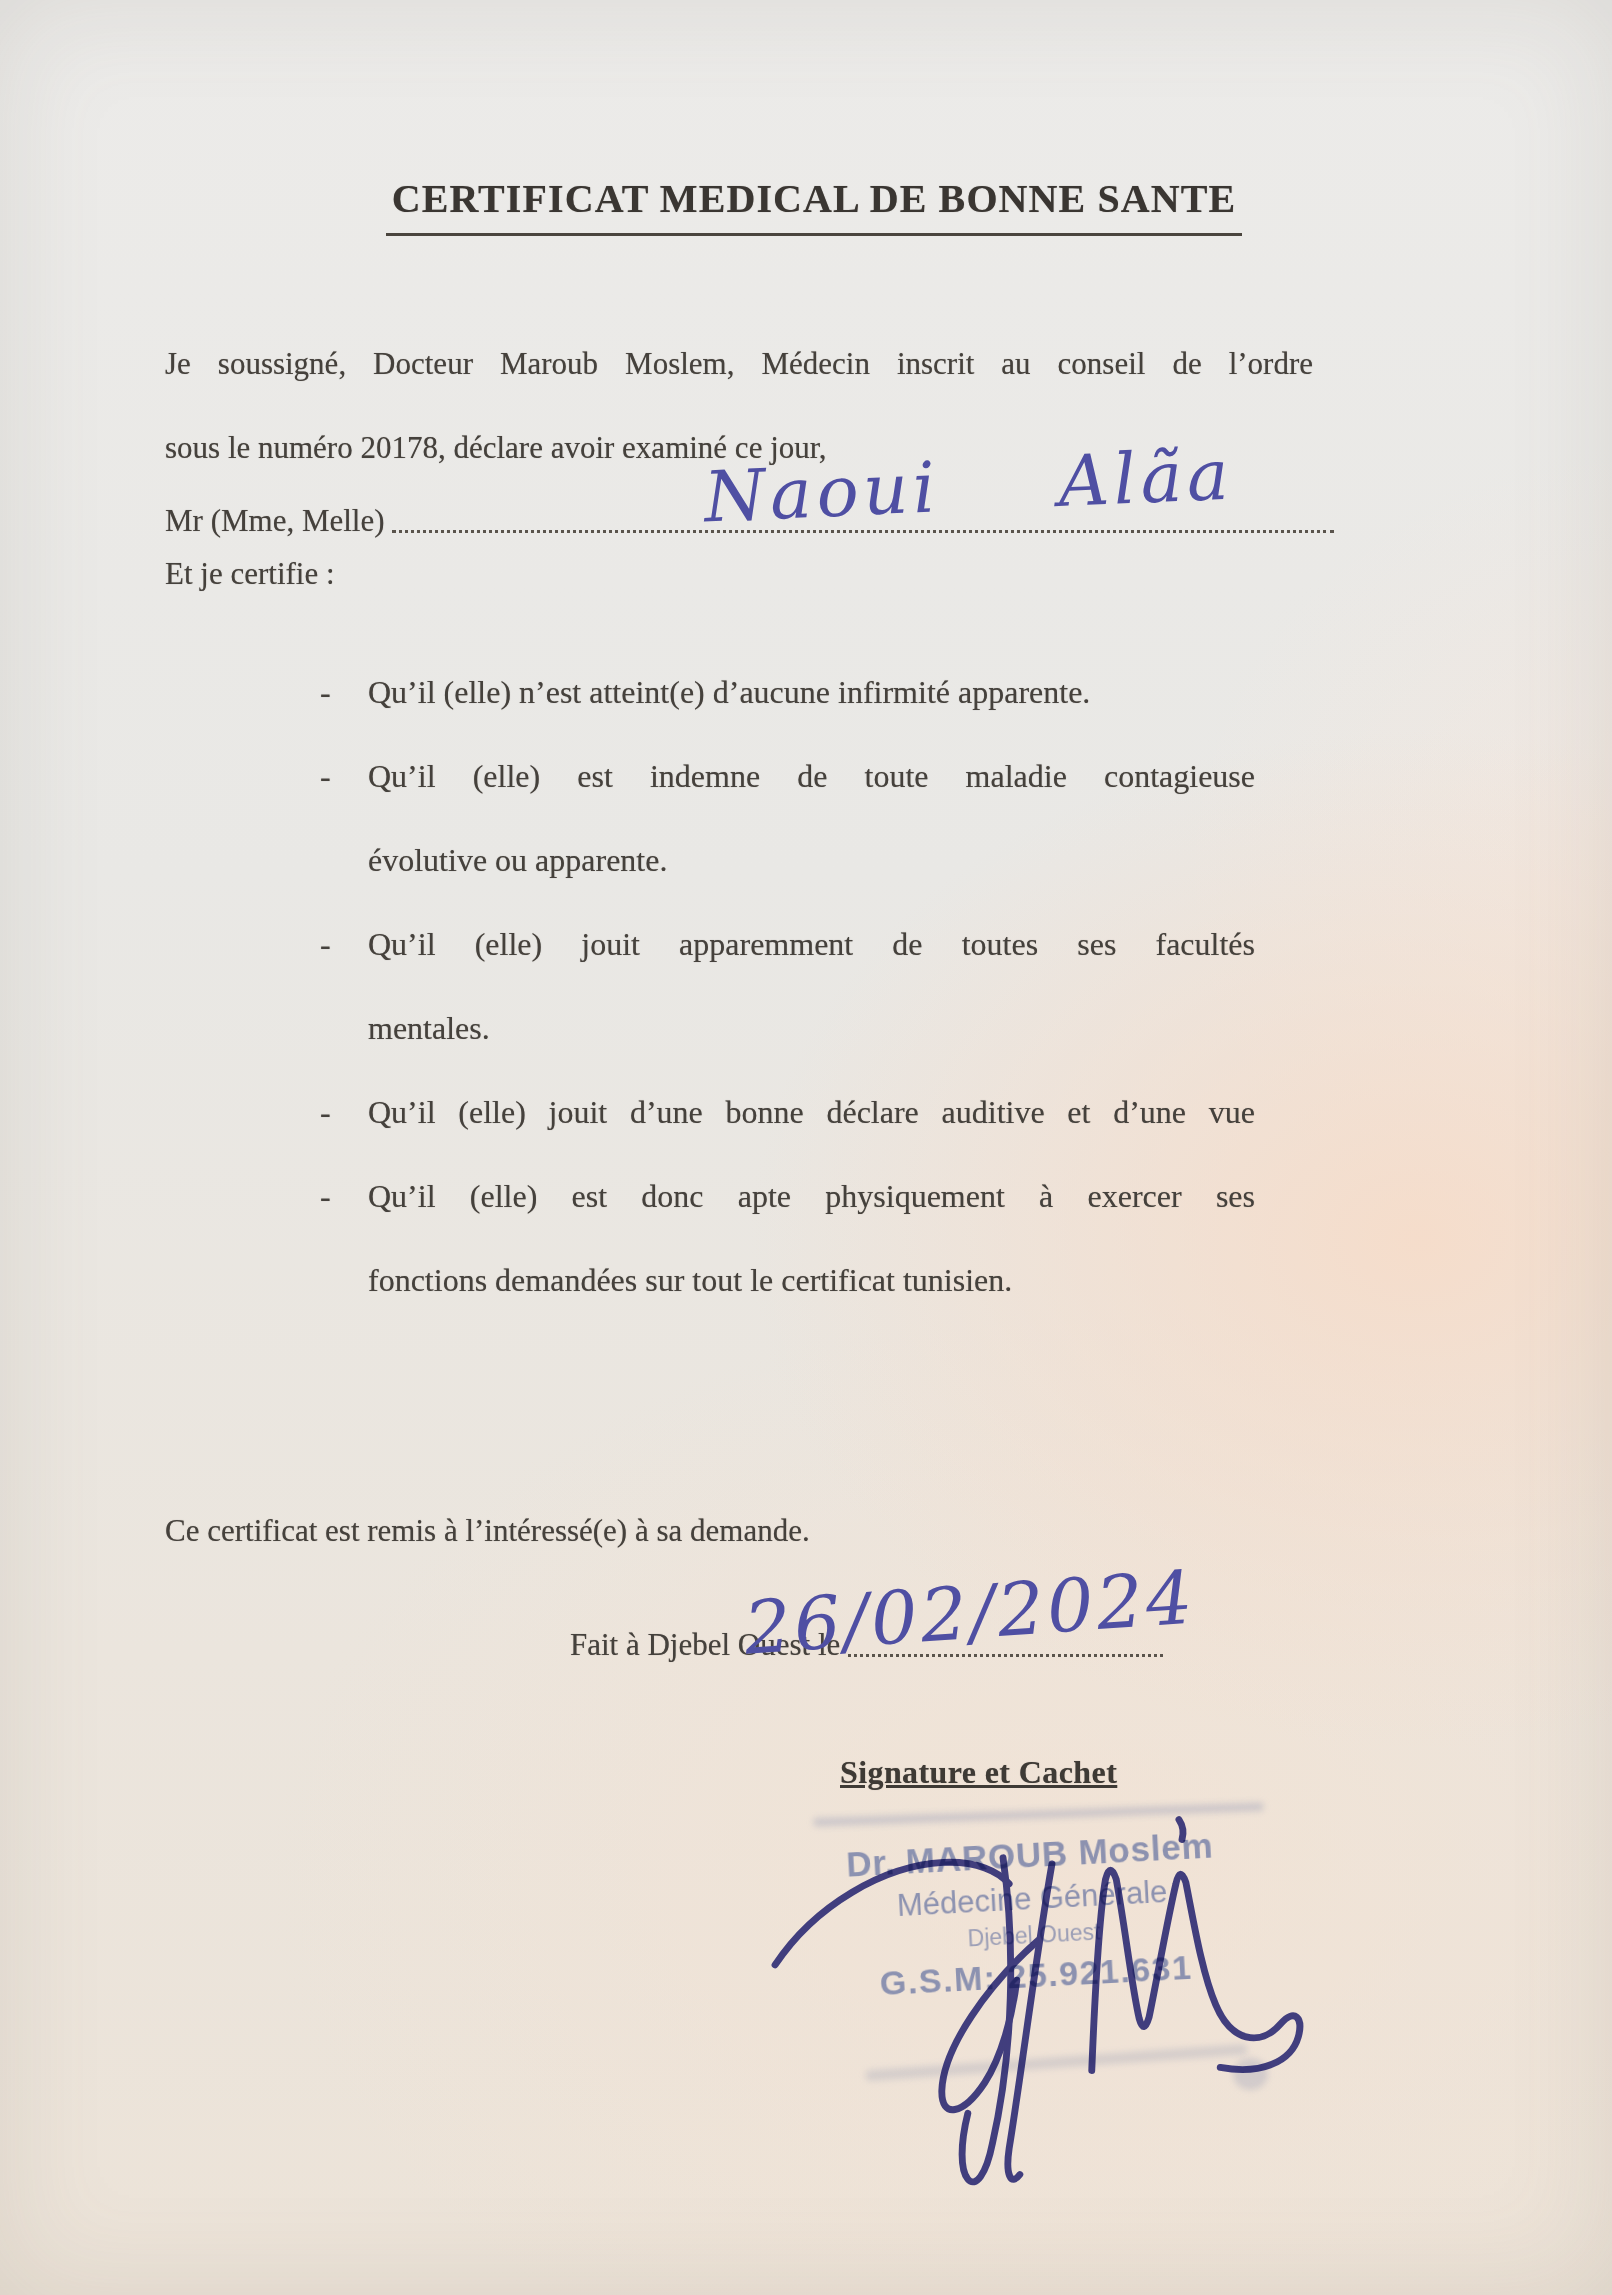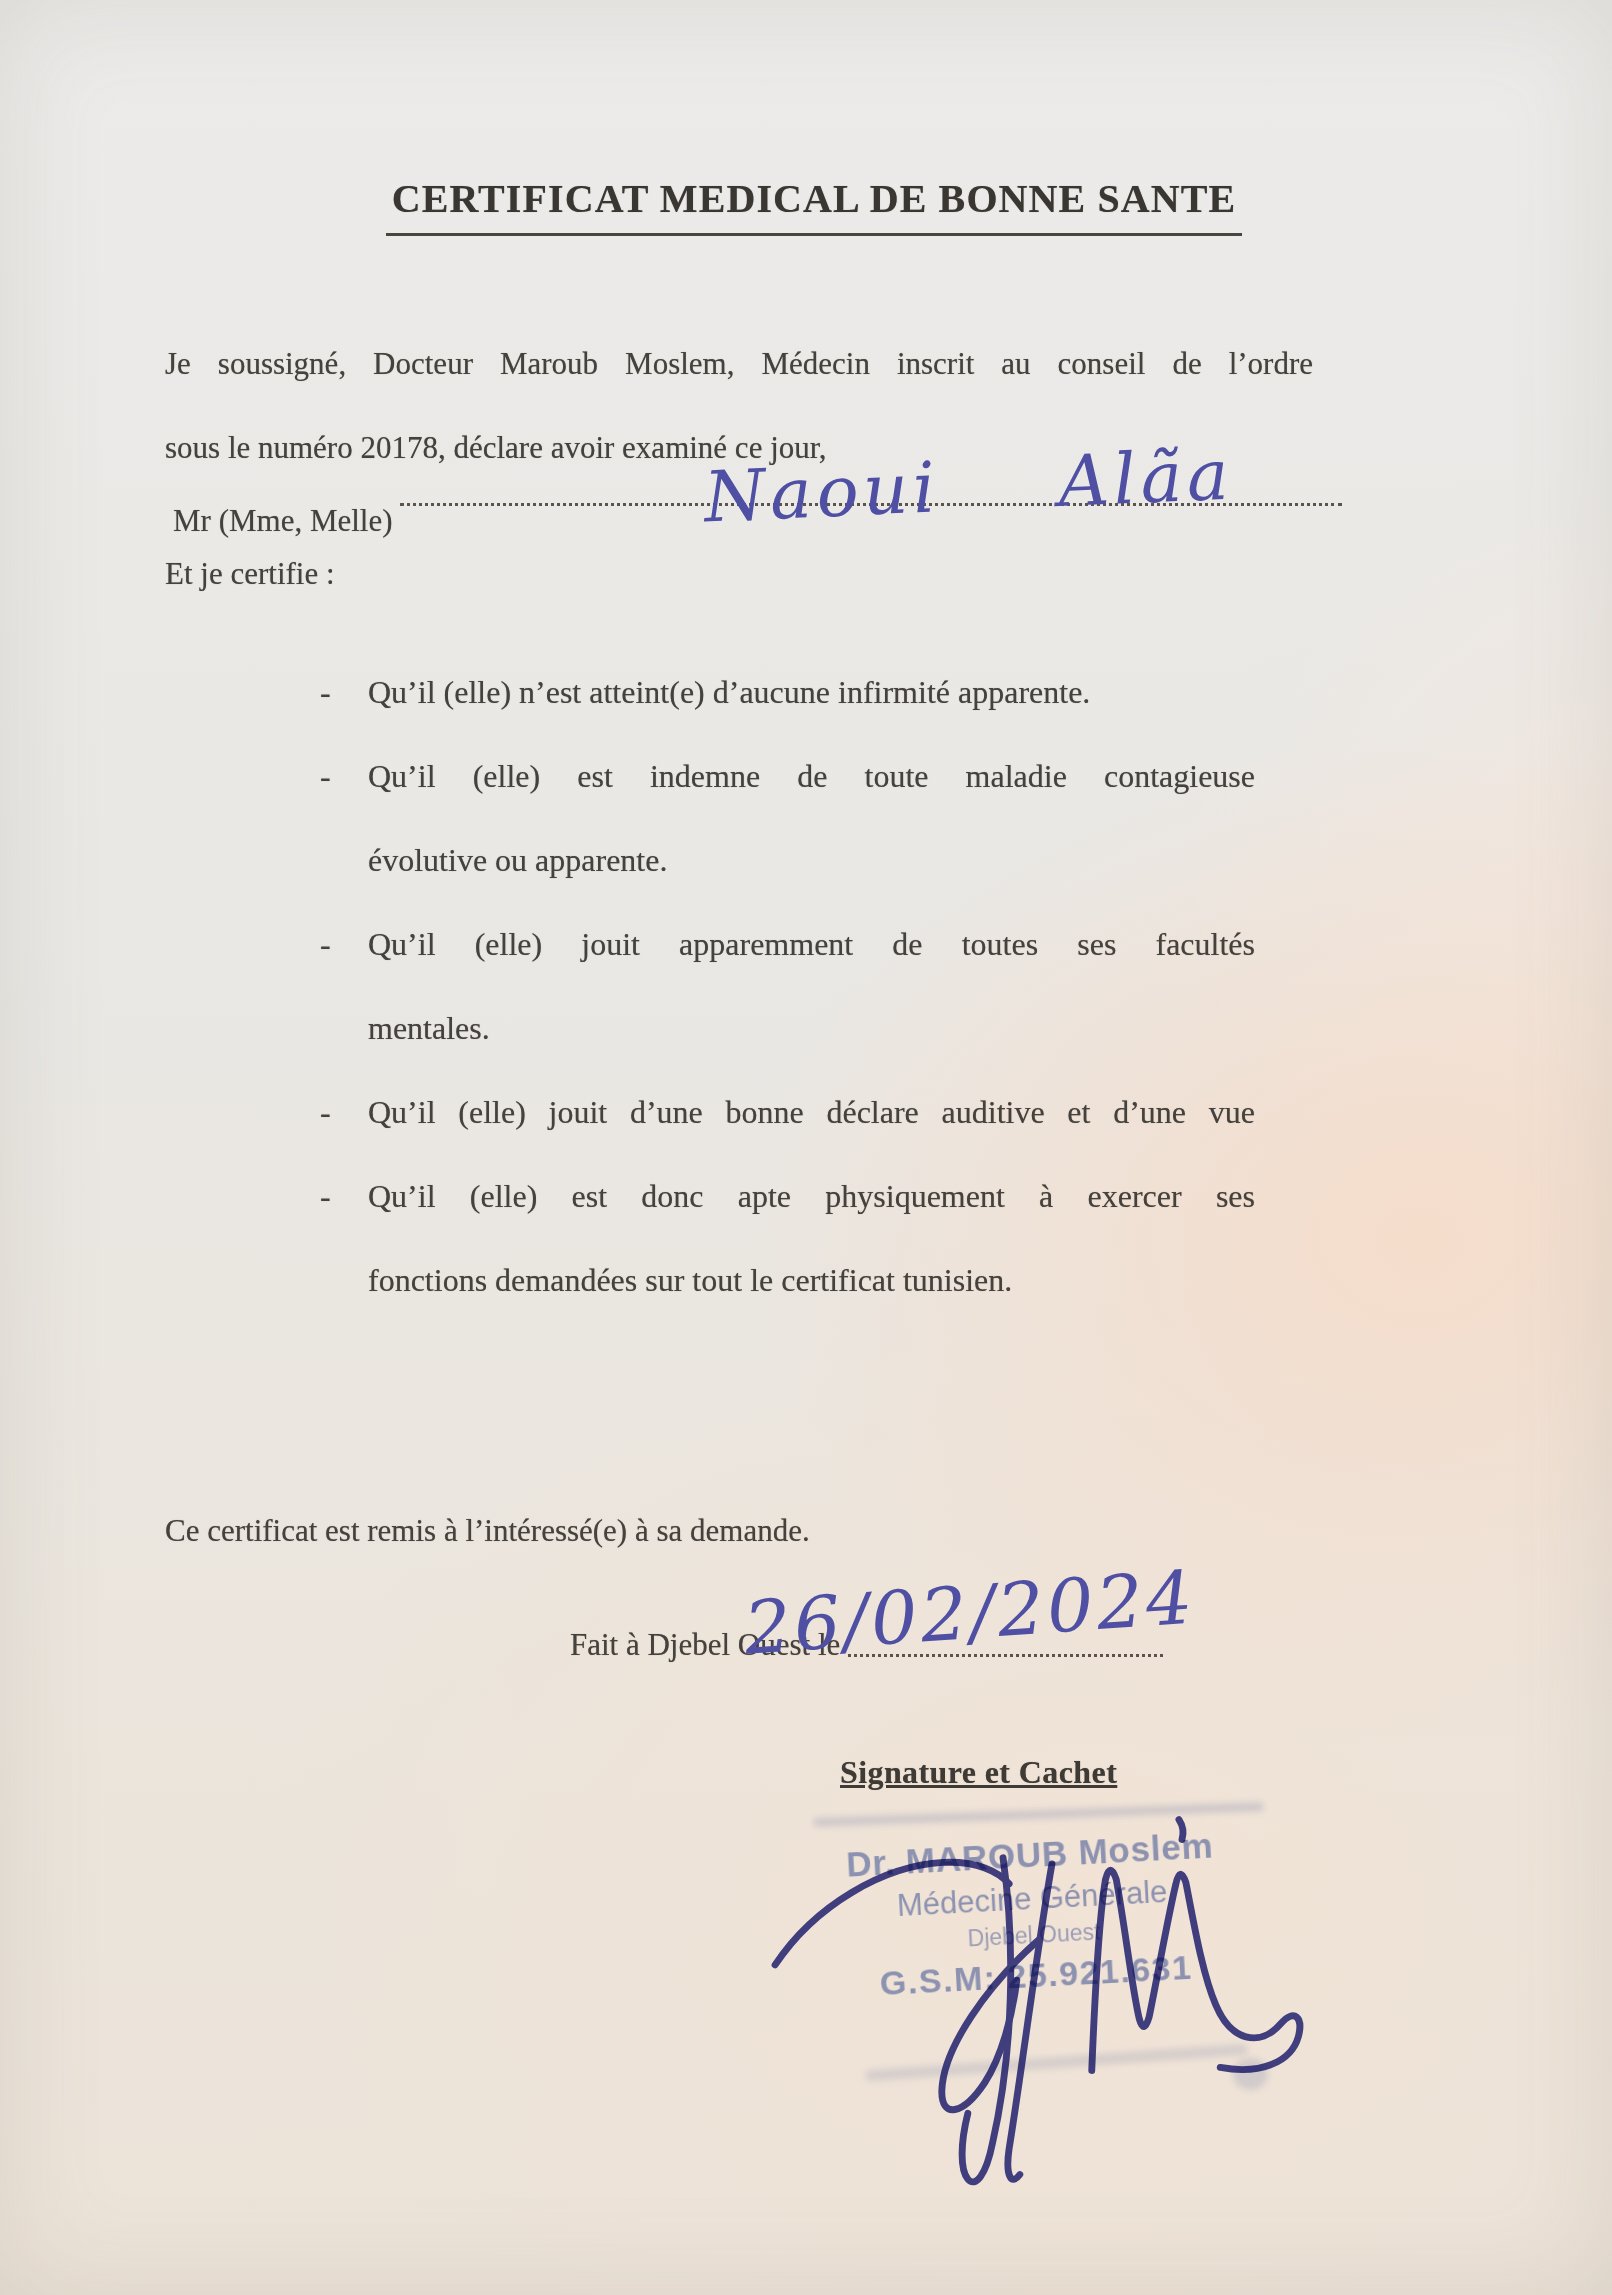--- a/index.html
+++ b/index.html
@@ -32,21 +32,21 @@
 
   .line{ position:absolute; font-size:31px; white-space:nowrap; }
   .l-intro1{ top:346px; left:165px; width:1148px; white-space:normal;
              text-align:justify; text-align-last:justify; }
   .l-intro2{ top:430px; left:165px; }
   .l-certify{ top:556px; left:165px; }
   .l-closing{ top:1513px; left:165px; }
 
   .name-row{
     position:absolute; top:503px; left:165px; width:1169px;
-    display:flex; font-size:31px;margin-left:8px;
+    display:flex; align-items:flex-end; font-size:31px;
   }
   .name-row .label{ white-space:nowrap; padding-bottom:1.5px; }
   .dotted-leader{
     flex:1; margin-left:7.7px; margin-bottom:7.7px;
     border-bottom:3.1px dotted #5a544c; height:0;
   }
 
   .handwriting{
     position:absolute;
     font-family:"DejaVu Serif", serif; font-style:italic;

